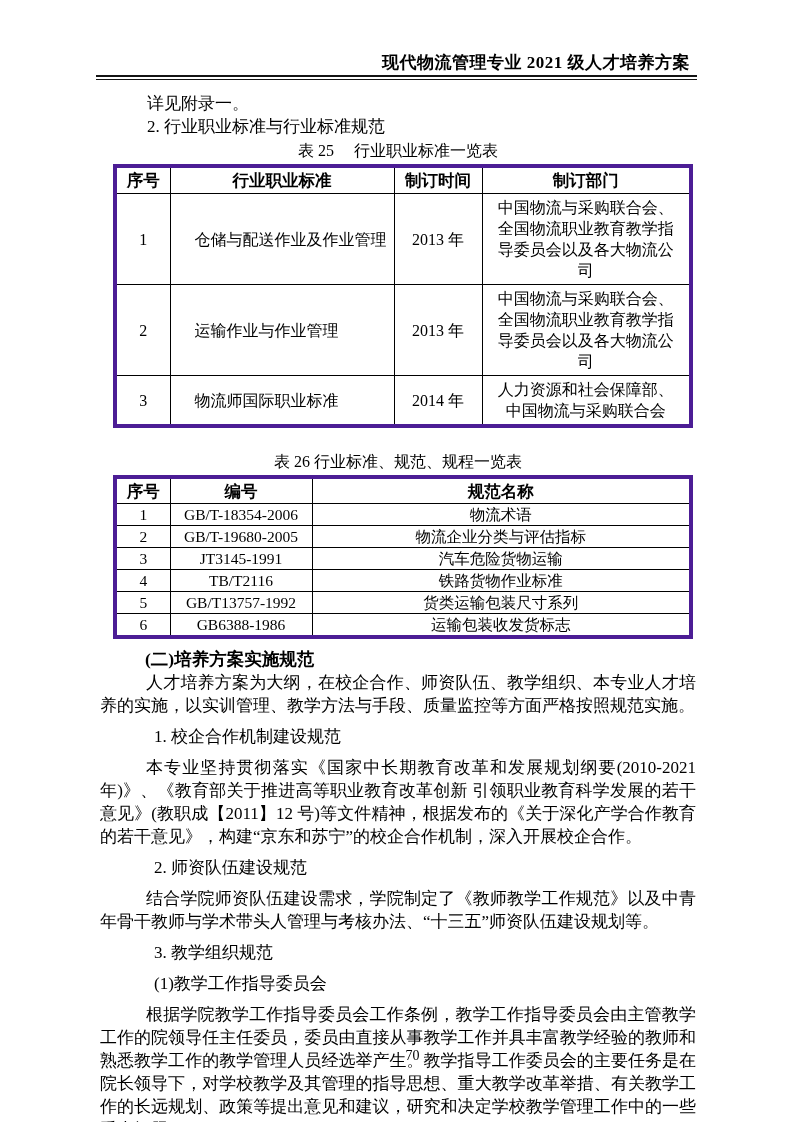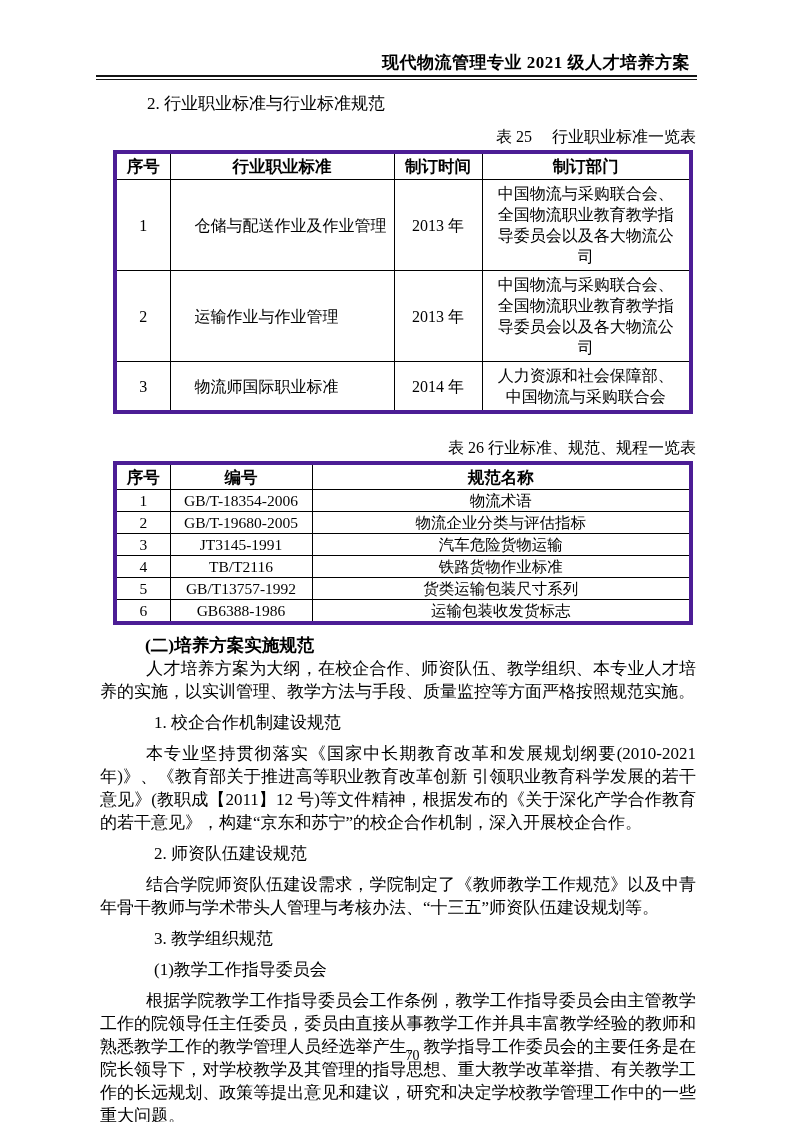--- a/index.html
+++ b/index.html
@@ -25,22 +25,22 @@
   }
 
   
   .content{
     position:absolute;top:92px;left:100px;width:596px;
     font-size:17px;line-height:23px;
   }
   .intro-line{margin:0;text-indent:47px;}
 
   .tbl-caption{
-    margin:11px 0 3px 0;
-    text-align:right;font-size:16px;line-height:21px;
+    margin:2px 0 3px 0;
+    text-align:center;font-size:16px;line-height:21px;
   }
   .tbl-caption.second{margin-top:23px;}
 
   table{
     border-collapse:collapse;table-layout:fixed;
     margin-left:13px;width:576px;
     border:4px solid #4c1d95;
   }
   th,td{
     border:1px solid #000;
@@ -85,20 +85,21 @@
 </head>
 <body>
 
 <div class="page">
 
   <div class="header-title">现代物流管理专业 2021 级人才培养方案</div>
   <div class="header-rule"></div>
 
   <div class="content">
 
+    <p class="intro-line">详见附录一。</p>
     <p class="intro-line">2. 行业职业标准与行业标准规范</p>
 
     <div class="tbl-caption">表 25　 行业职业标准一览表</div>
 
     <table class="t25">
       <colgroup>
           <col style="width:55px">
           <col style="width:224px">
           <col style="width:88px">
           <col style="width:209px">

